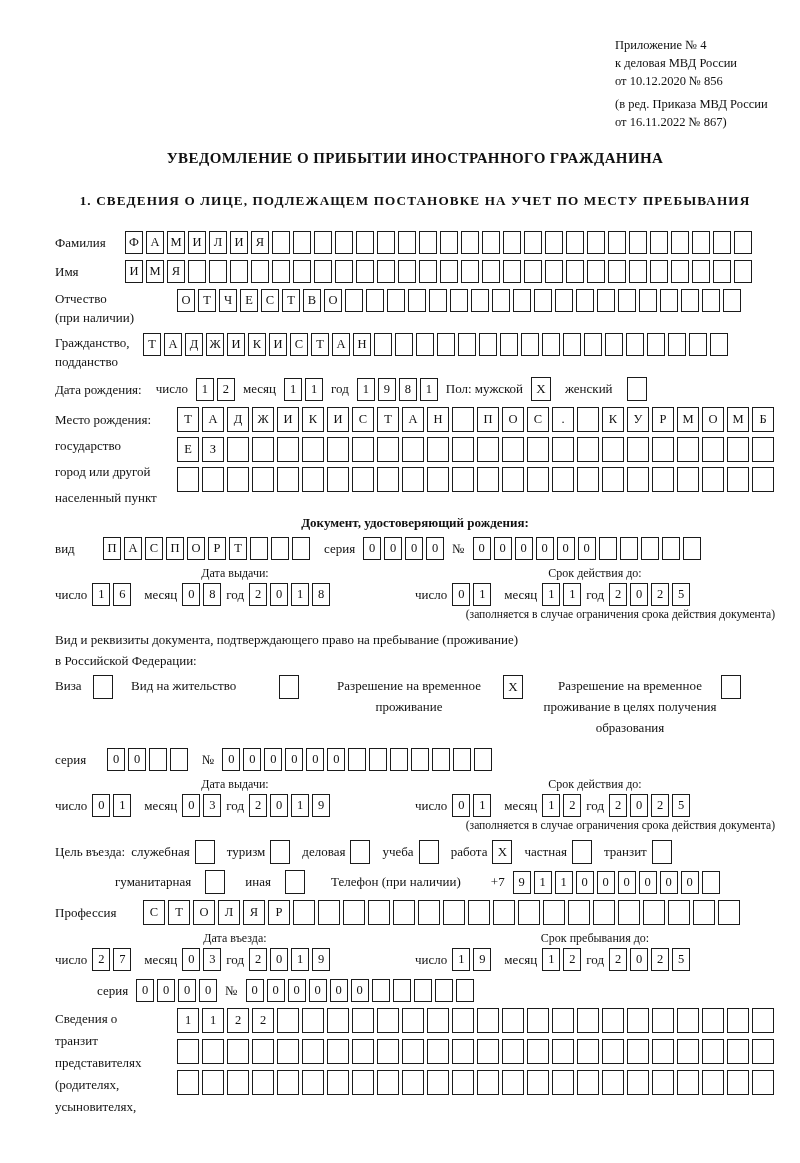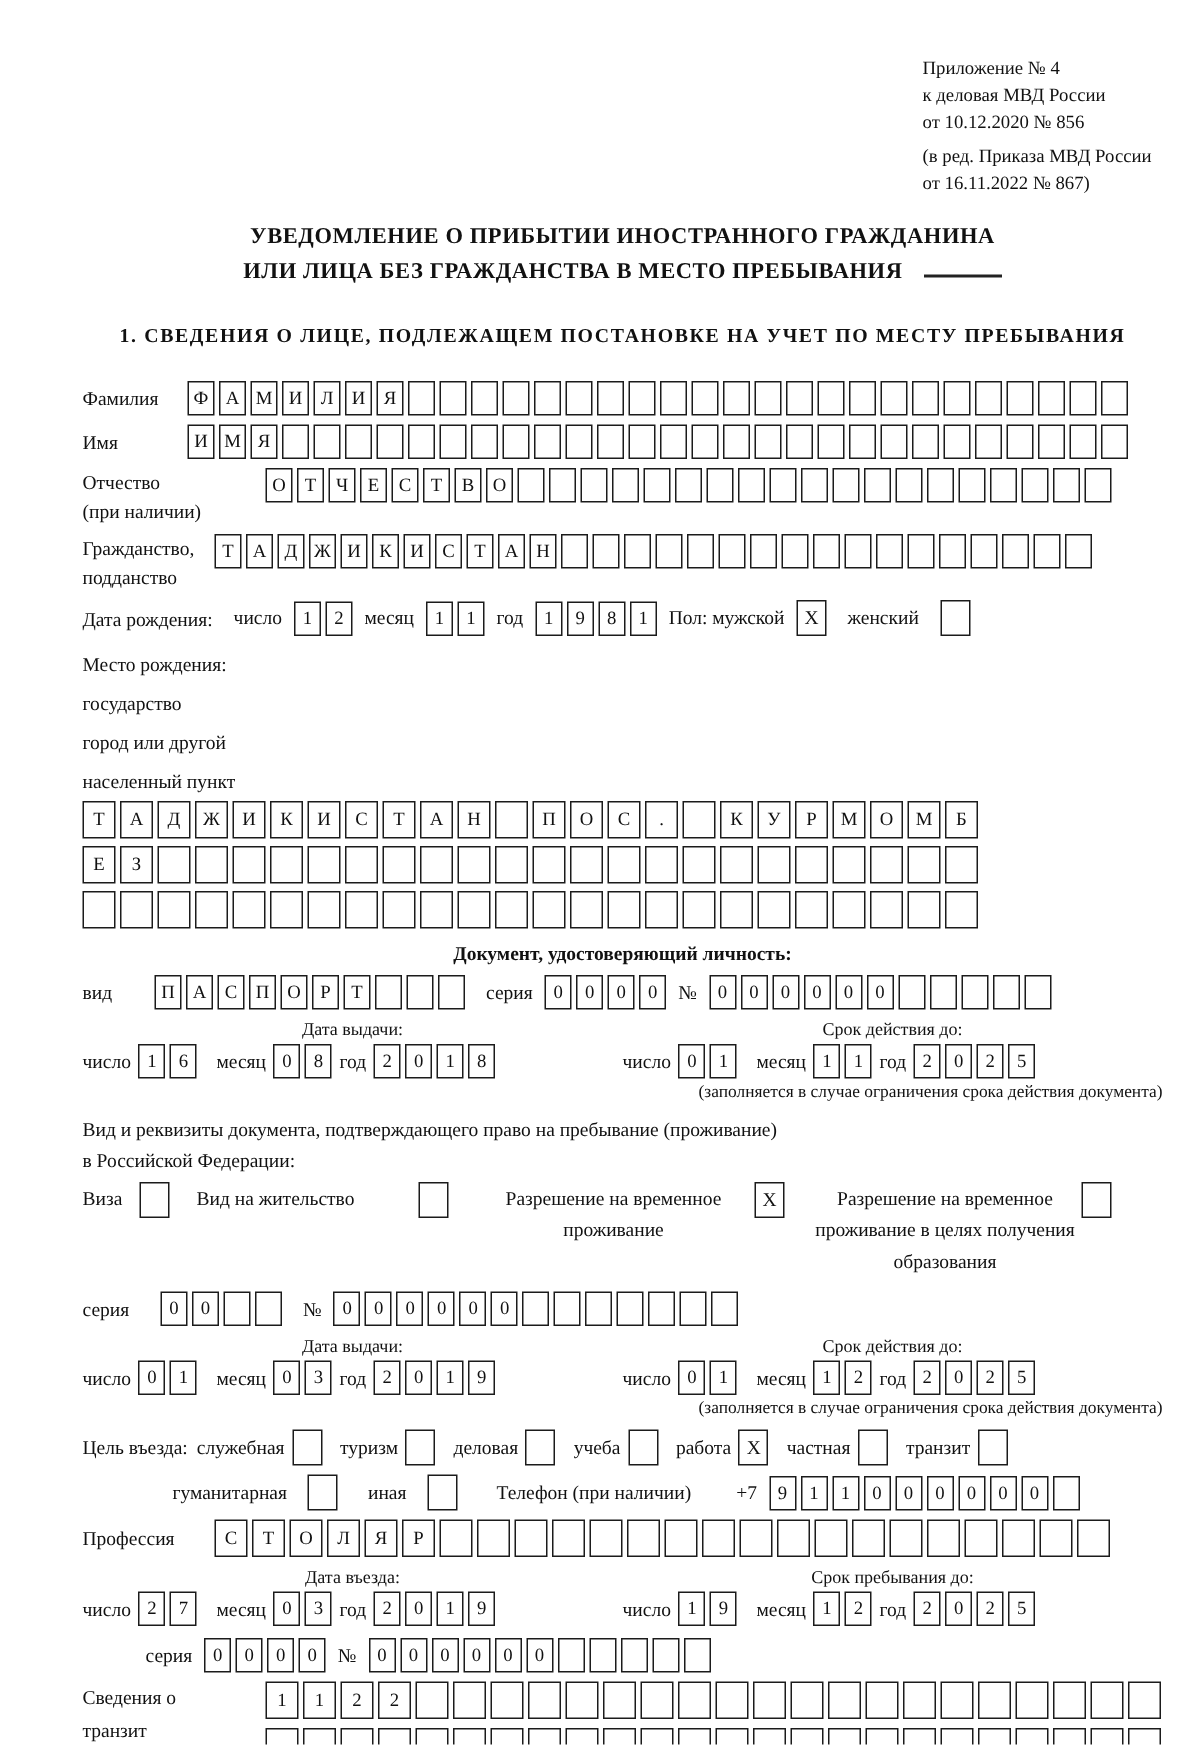--- a/index.html
+++ b/index.html
@@ -64,24 +64,20 @@
     <div>Приложение № 4</div>
     <div>к деловая МВД России</div>
     <div>от 10.12.2020 № 856</div>
     <div class="gap">(в ред. Приказа МВД России</div>
     <div>от 16.11.2022 № 867)</div>
   </div>
 
 
   <div class="title">
     <div>УВЕДОМЛЕНИЕ О ПРИБЫТИИ ИНОСТРАННОГО ГРАЖДАНИНА</div>
-    <div>
-      <span>ИЛИ ЛИЦА БЕЗ ГРАЖДАНСТВА В МЕСТО ПРЕБЫВАНИЯ</span>
-      <span class="title-underline"></span>
-    </div>
   </div>
 
   <div class="section">1. СВЕДЕНИЯ О ЛИЦЕ, ПОДЛЕЖАЩЕМ ПОСТАНОВКЕ НА УЧЕТ ПО МЕСТУ ПРЕБЫВАНИЯ</div>
 
   <div class="rows">
 
     <div class="row">
       <span class="lbl w70">Фамилия</span>
       <span class="cells">
           <span class="cell">Ф</span>
@@ -254,21 +250,21 @@
       <span class="sp8"></span>
       <span class="dlbl">Пол: мужской</span>
       <span class="sp8"></span>
       <span class="chk">X</span>
       <span class="sp14"></span>
       <span class="dlbl">женский</span>
       <span class="sp14"></span>
       <span class="chk"></span>
     </div>
 
-    <div class="row" style="margin-top:4px;margin-bottom:2px;flex-direction:column;">
+    <div class="row" style="margin-top:4px;margin-bottom:2px;">
       <span class="lbl2 w122" style="line-height:26px;">
         <span>Место рождения:</span><br>
         <span>государство</span><br>
         <span>город или другой</span><br>
         <span>населенный пункт</span>
       </span>
       <span>
         <span class="cells lg" style="margin-bottom:5px;">
             <span class="cell">Т</span>
             <span class="cell">А</span>
@@ -343,21 +339,21 @@
             <span class="cell"></span>
             <span class="cell"></span>
             <span class="cell"></span>
             <span class="cell"></span>
             <span class="cell"></span>
             <span class="cell"></span>
           </span>
       </span>
     </div>
 
-    <div class="doc-heading">Документ, удостоверяющий личность:</div>
+    <div class="doc-heading">Документ, удостоверяющий рождения:</div>
 
     <div class="row" style="align-items:center;">
       <span class="lbl" style="width:48px;">вид</span>
       <span class="cells">
           <span class="cell">П</span>
           <span class="cell">А</span>
           <span class="cell">С</span>
           <span class="cell">П</span>
           <span class="cell">О</span>
           <span class="cell">Р</span>

